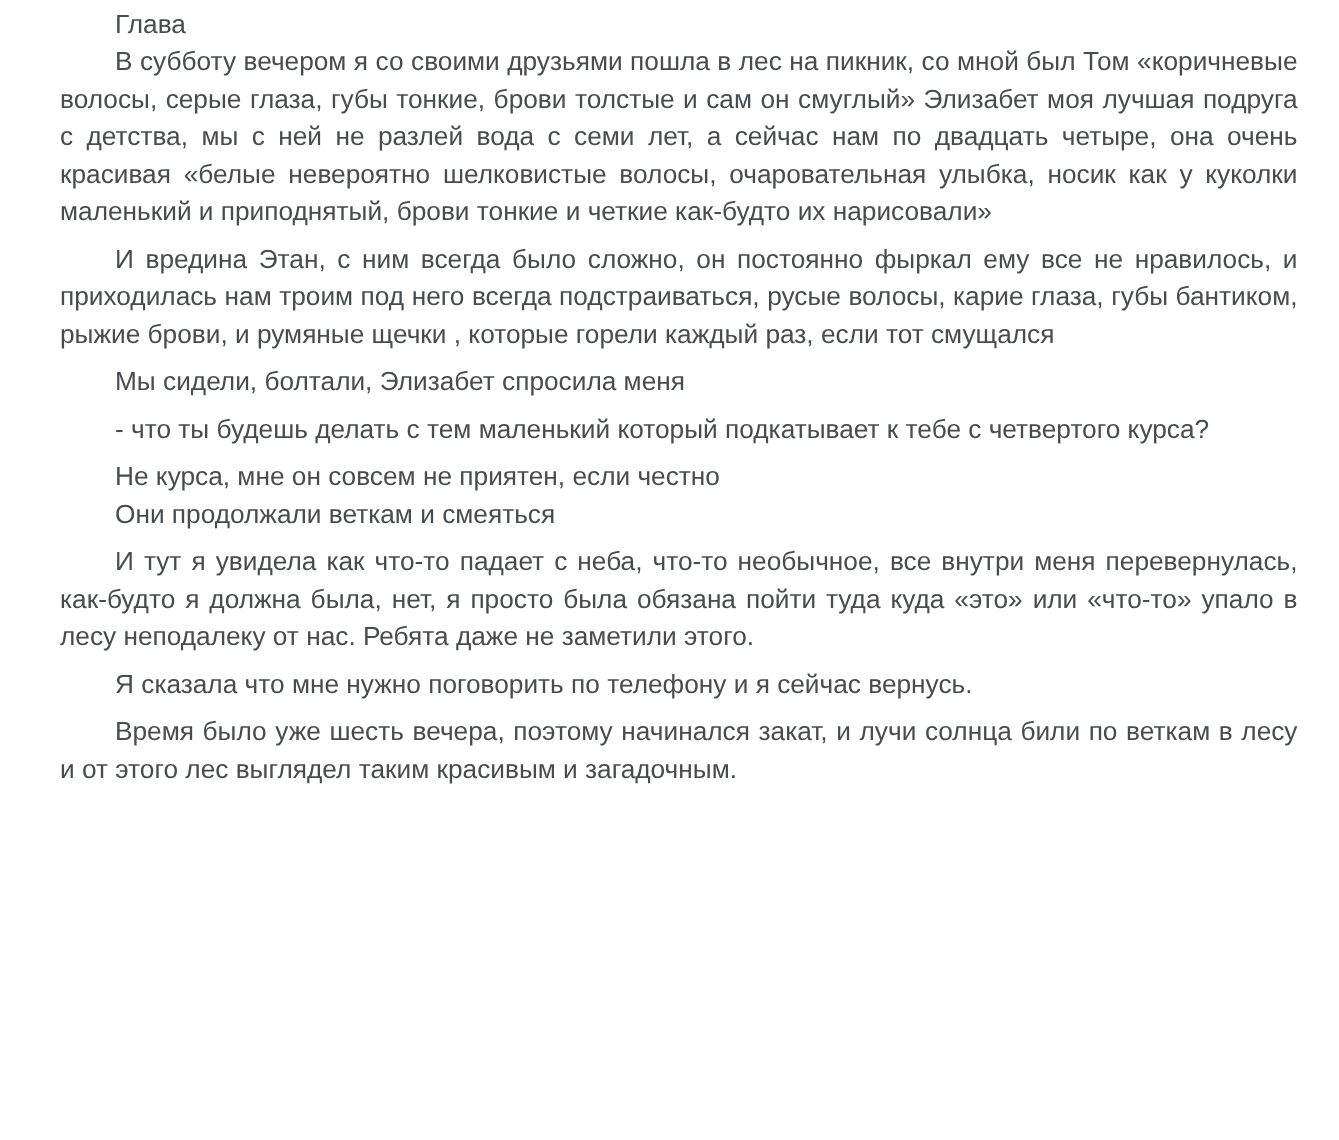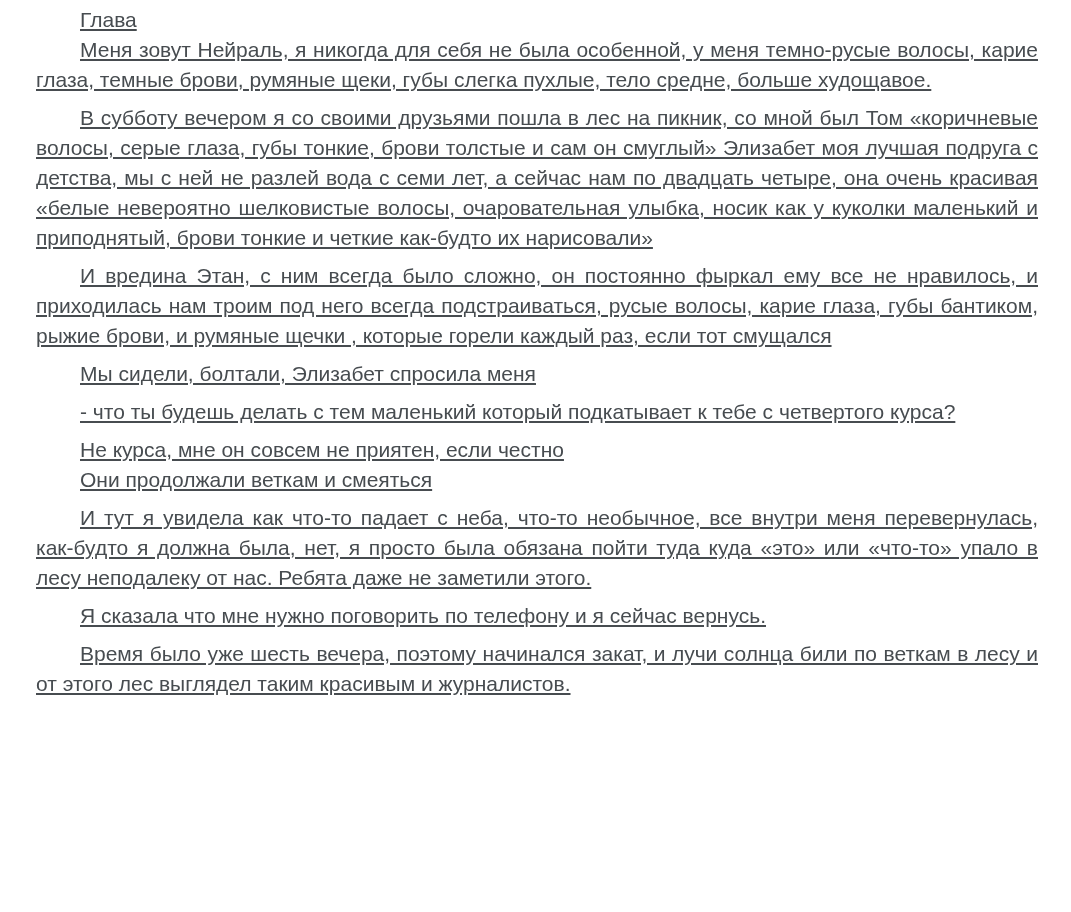--- a/index.html
+++ b/index.html
@@ -11,36 +11,34 @@
     width: 1071px;
     box-sizing: border-box;
     padding: 5px 33px 18px 32px;
     font-family: "Liberation Sans", "DejaVu Sans", sans-serif;
     font-size: 21px;
     line-height: 30px;
     text-align: justify;
     color: #474c50; 
   }
   .doc p {
-    margin: 0 0 8px 4px;
+    margin: 0 0 8px 16px;
     text-indent: 44px;
-    text-decoration: underline;
   }
   .doc p.tight {
     margin-bottom: 0;
   }
 </style>
 </head>
 <body style="background: rgb(255, 255, 255);">
 
 <main class="doc" id="story-text" style="color: rgb(71, 76, 80);">
     <p class="tight">Глава</p>
-    <p>Меня зовут Нейраль, я никогда для себя не была особенной, у меня темно-русые волосы, карие глаза, темные брови, румяные щеки, губы слегка пухлые, тело средне, больше худощавое.</p>
     <p>В субботу вечером я со своими друзьями пошла в лес на пикник, со мной был Том «коричневые волосы, серые глаза, губы тонкие, брови толстые и сам он смуглый» Элизабет моя лучшая подруга с детства, мы с ней не разлей вода с семи лет, а сейчас нам по двадцать четыре, она очень красивая «белые невероятно шелковистые волосы, очаровательная улыбка, носик как у куколки маленький и приподнятый, брови тонкие и четкие как-будто их нарисовали»</p>
     <p>И вредина Этан, с ним всегда было сложно, он постоянно фыркал ему все не нравилось, и приходилась нам троим под него всегда подстраиваться, русые волосы, карие глаза, губы бантиком, рыжие брови, и румяные щечки , которые горели каждый раз, если тот смущался</p>
     <p>Мы сидели, болтали, Элизабет спросила меня</p>
     <p>- что ты будешь делать с тем маленький который подкатывает к тебе с четвертого курса?</p>
     <p class="tight">Не курса, мне он совсем не приятен, если честно</p>
     <p>Они продолжали веткам и смеяться</p>
     <p>И тут я увидела как что-то падает с неба, что-то необычное, все внутри меня перевернулась, как-будто я должна была, нет, я просто была обязана пойти туда куда «это» или «что-то» упало в лесу неподалеку от нас. Ребята даже не заметили этого.</p>
     <p>Я сказала что мне нужно поговорить по телефону и я сейчас вернусь.</p>
-    <p>Время было уже шесть вечера, поэтому начинался закат, и лучи солнца били по веткам в лесу и от этого лес выглядел таким красивым и журналистов.</p>
+    <p>Время было уже шесть вечера, поэтому начинался закат, и лучи солнца били по веткам в лесу и от этого лес выглядел таким красивым и загадочным.</p>
   </main>
 
 </body></html>

